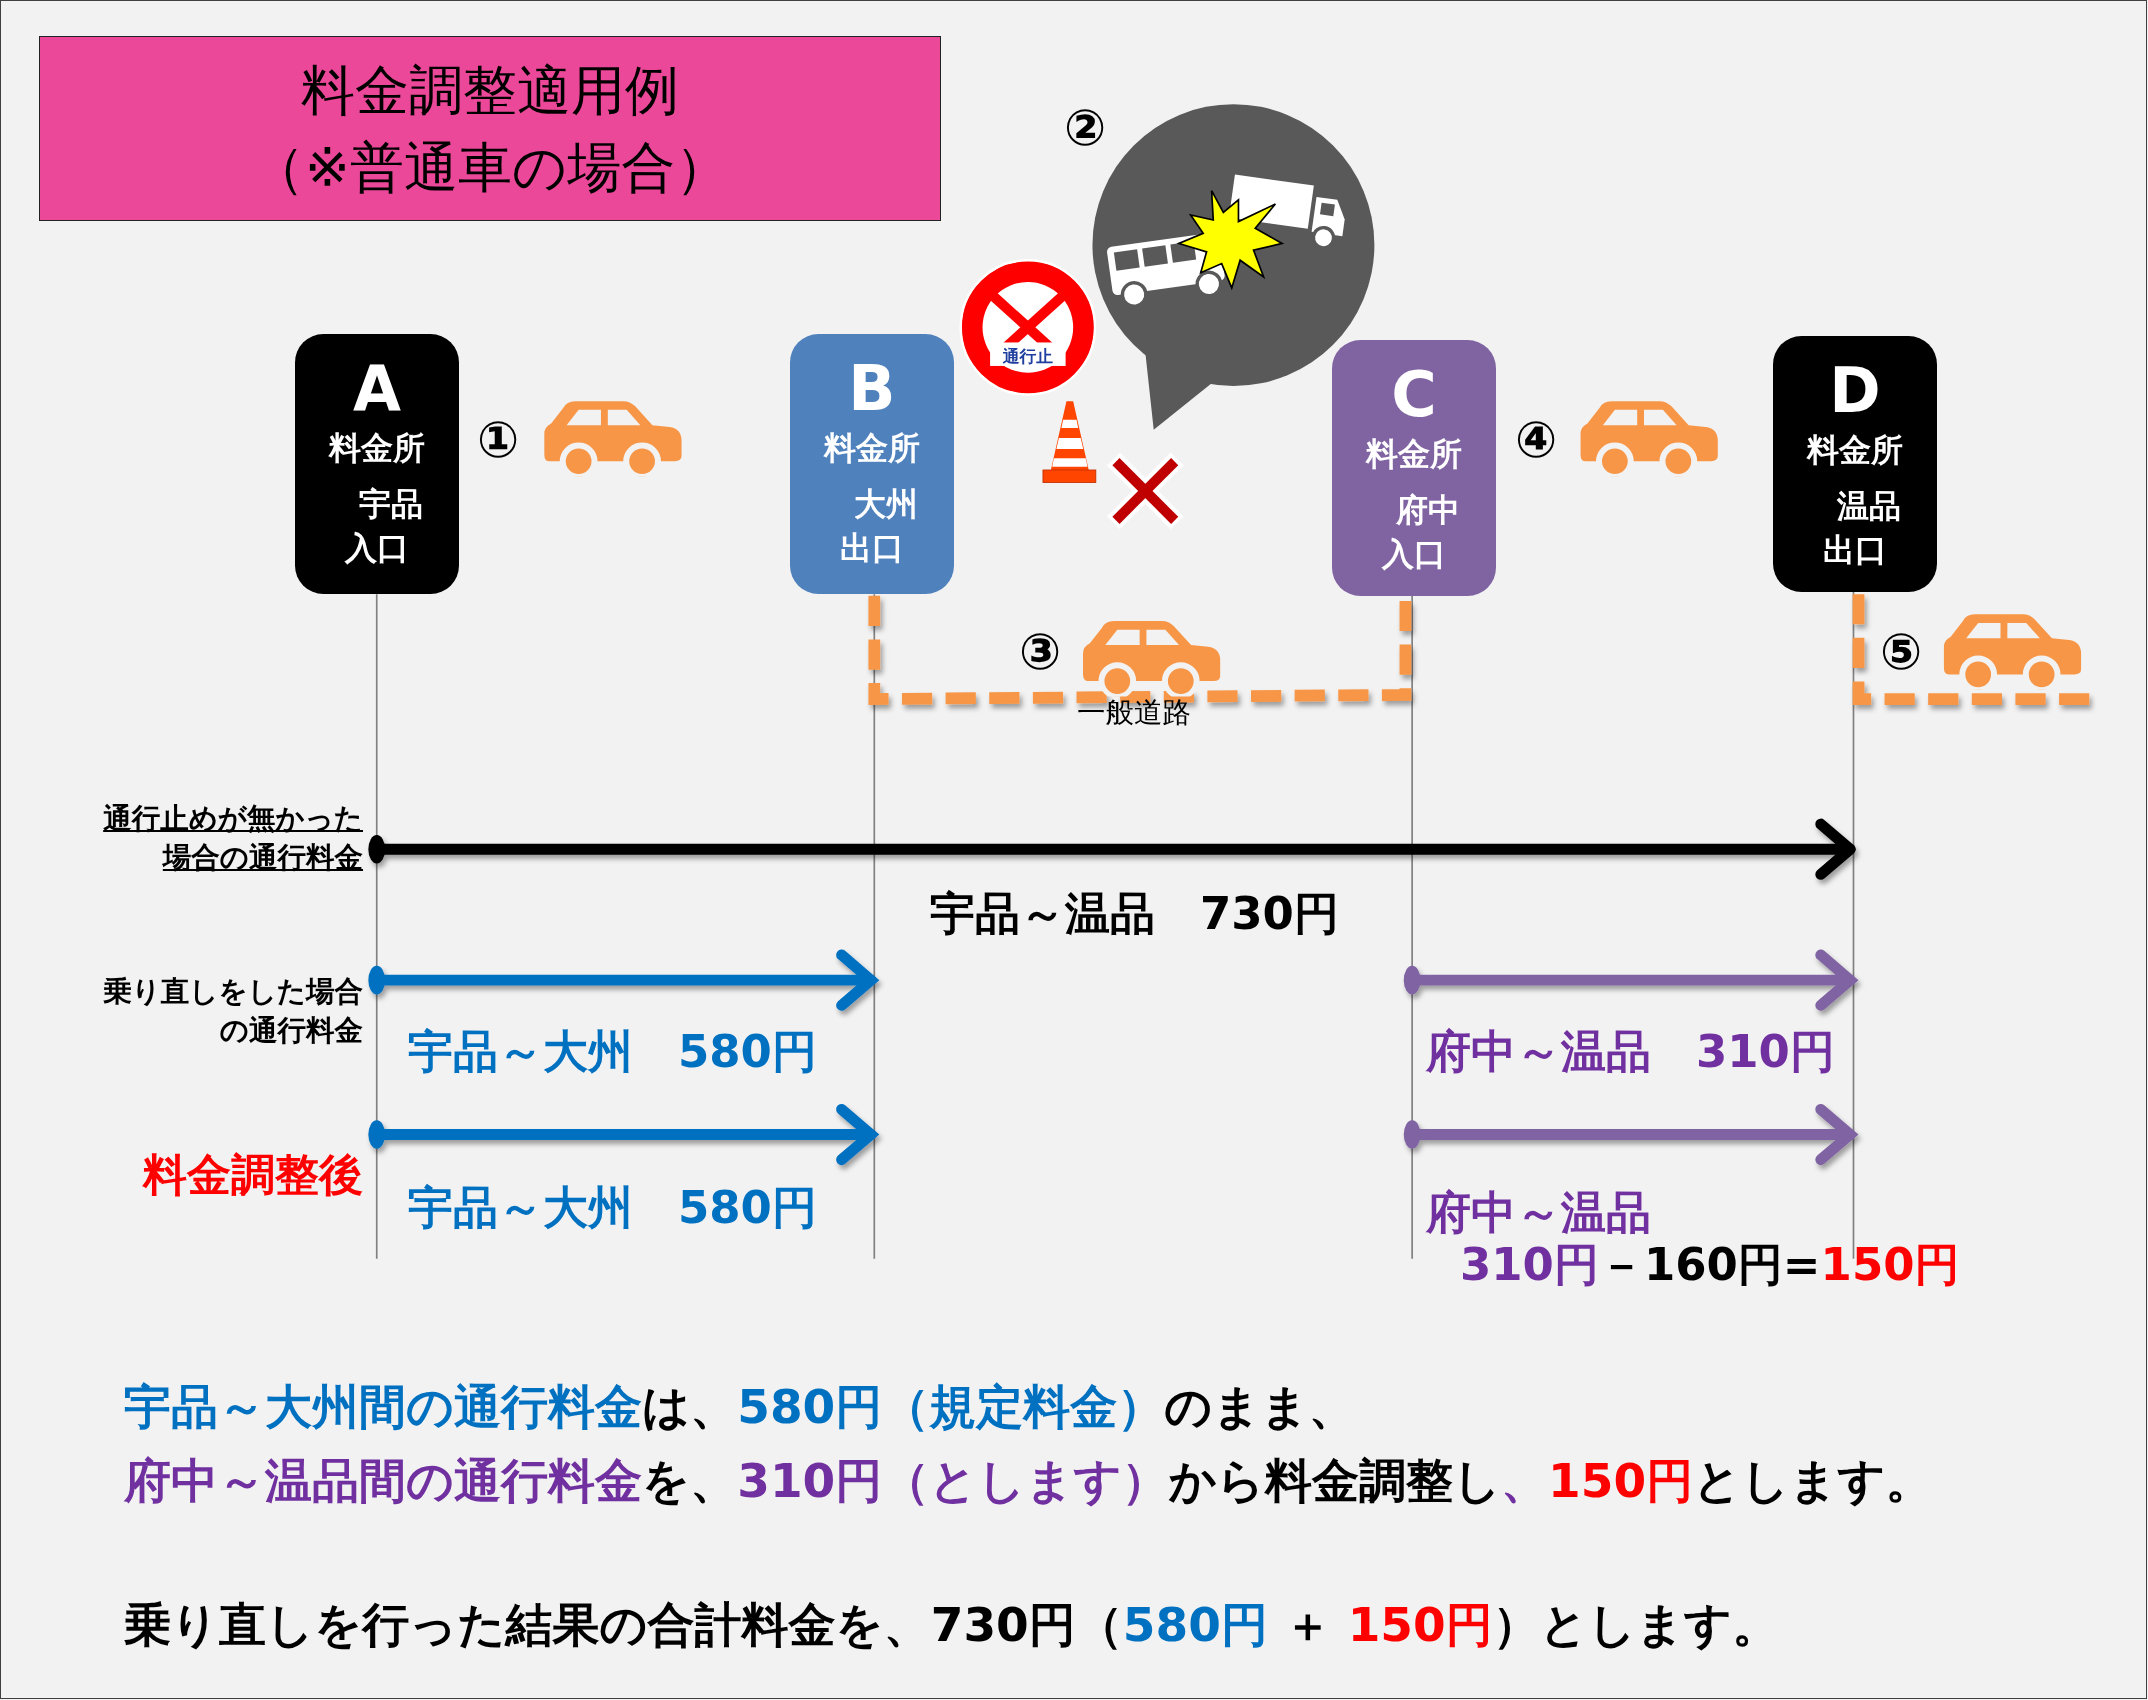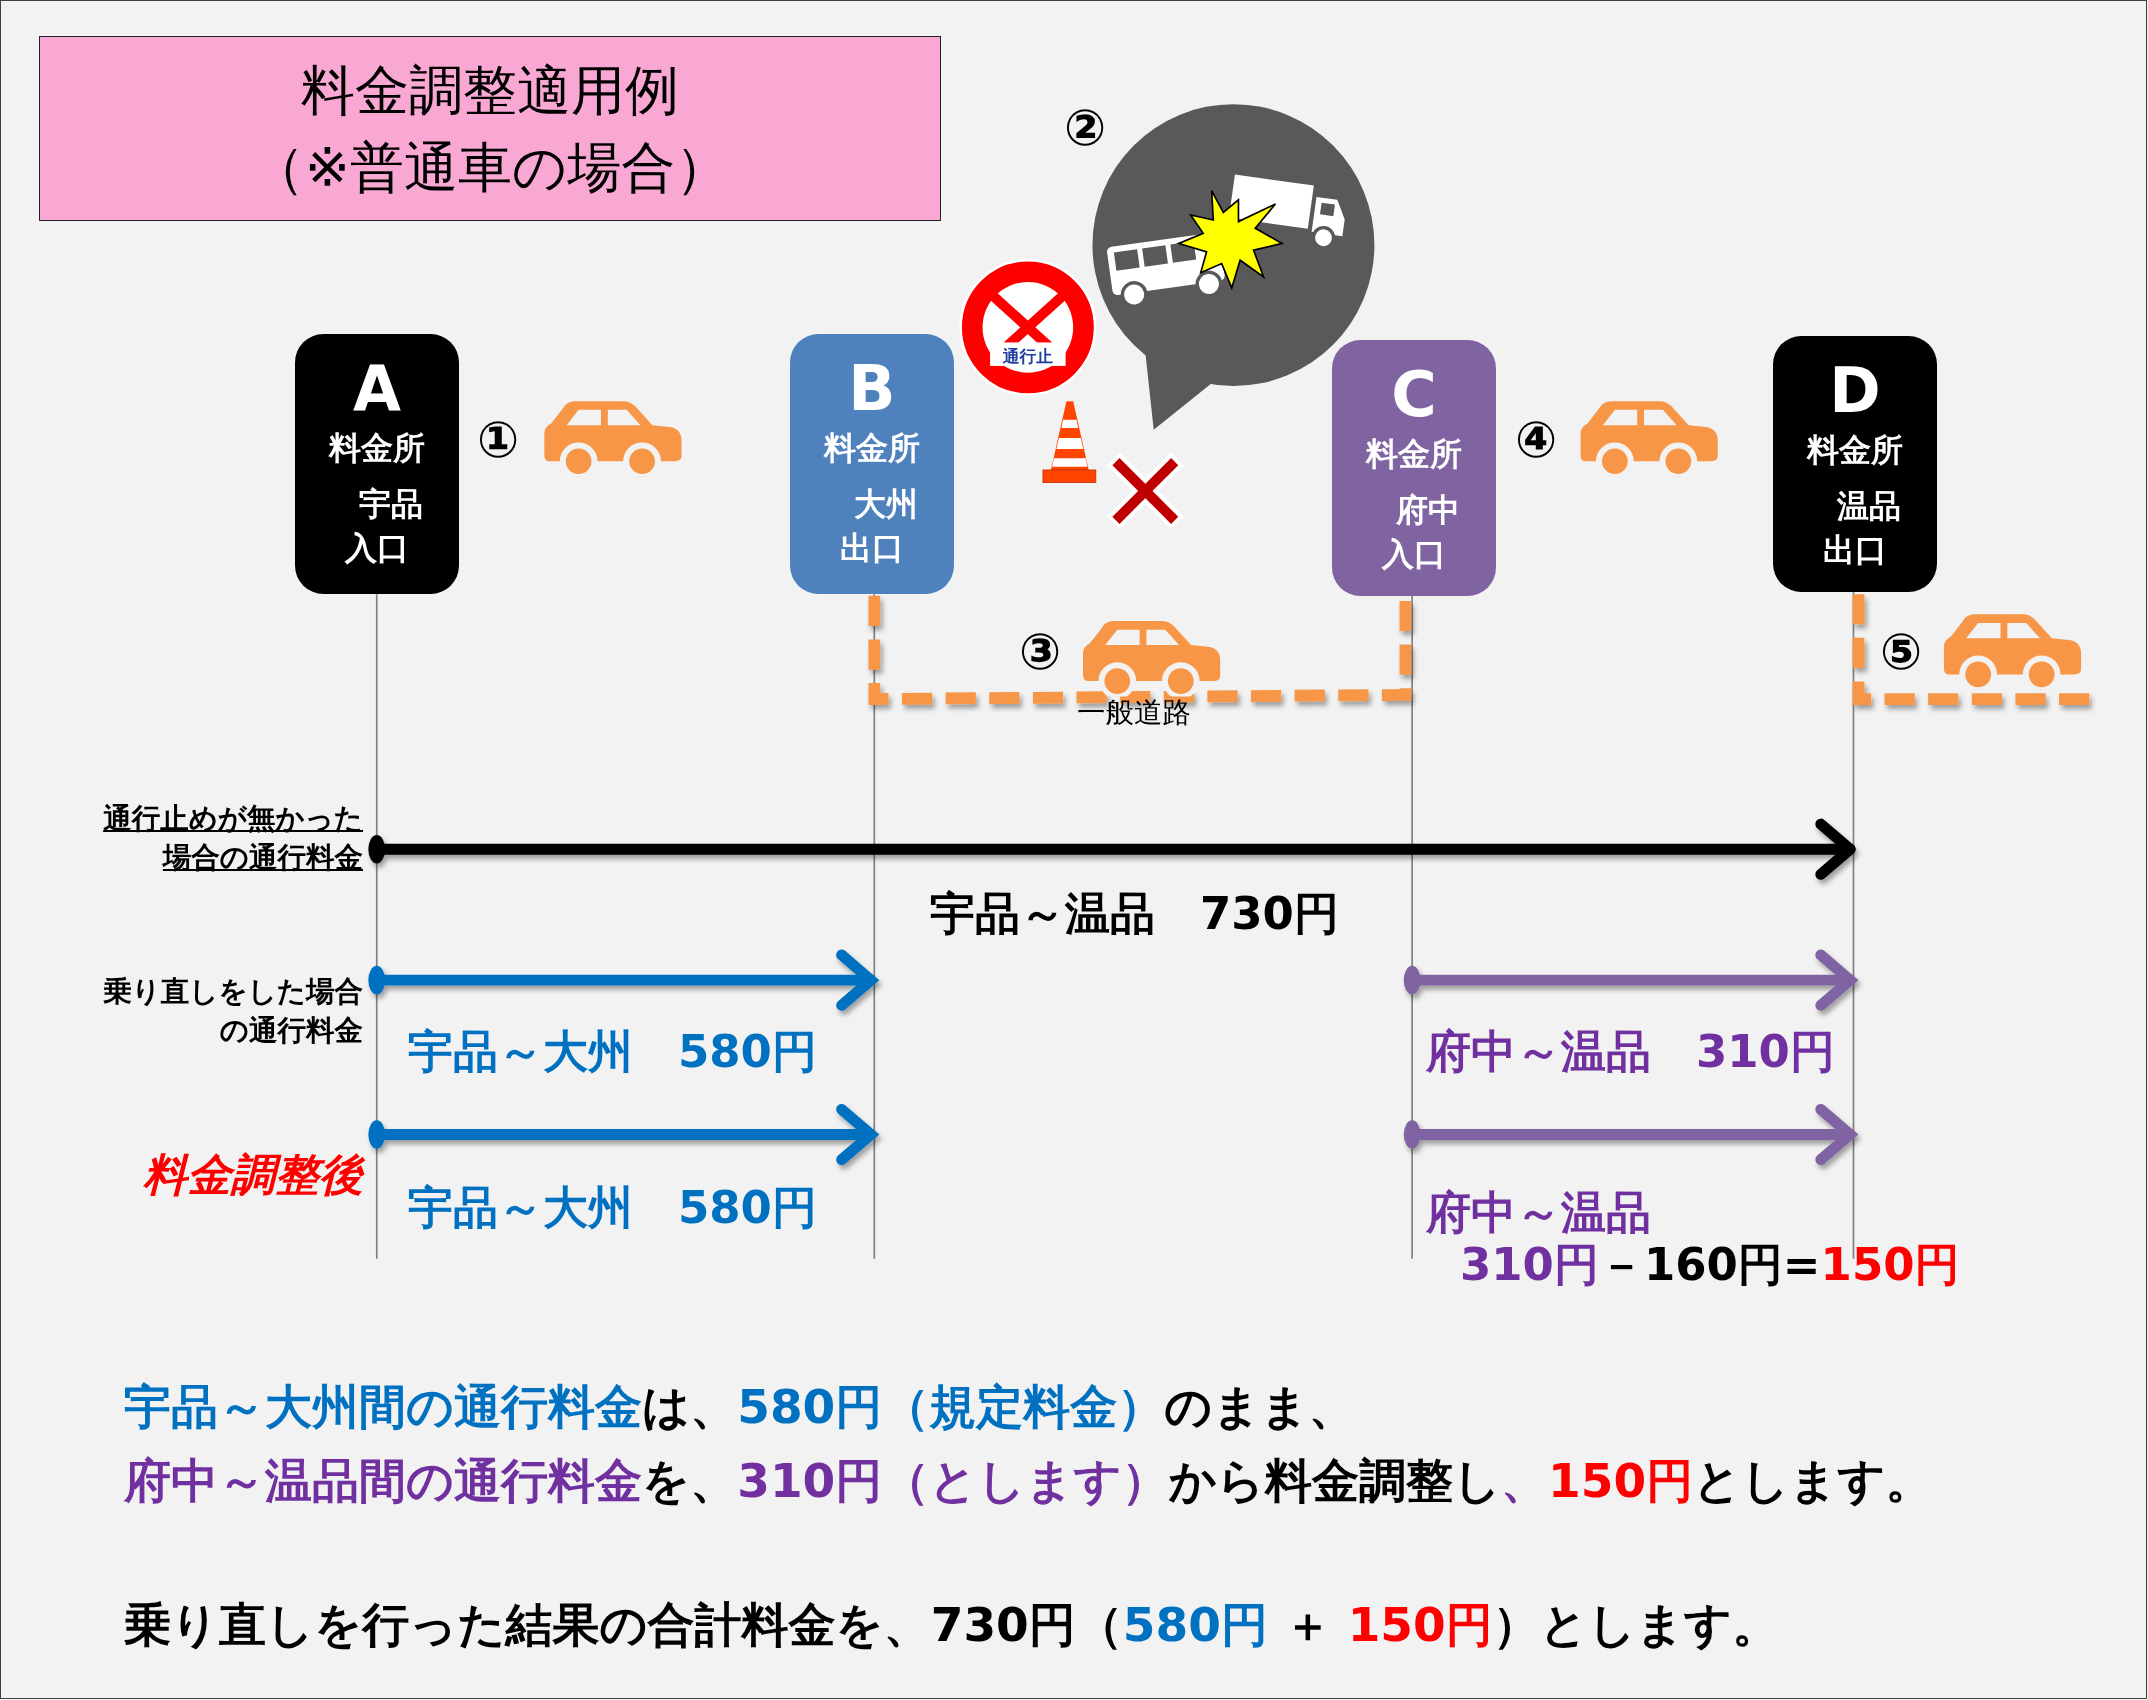--- a/index.html
+++ b/index.html
@@ -2,21 +2,21 @@
 <html style="font-size:13.4px"><head>
 <meta charset="utf-8">
 <style>
   html, body { margin: 0; padding: 0; background: #f2f2f2; }
   body { width: 2148px; height: 1701px; position: relative; overflow: hidden;
          font-family: "DejaVu Sans", "Liberation Sans", sans-serif; }
   .frame { position: absolute; left: 0; top: 0; width: 2145px; height: 1697px;
            border: 1.7px solid #404040; background: #f2f2f2; }
   svg { position: absolute; left: 0; top: 0; }
   .title-box { position: absolute; left: 39px; top: 36px; width: 902px; height: 185px;
-               background: #f9a8d4; border: 1.7px solid #222; box-sizing: border-box;
+               background: #ec4899; border: 1.7px solid #222; box-sizing: border-box;
                display: flex; flex-direction: column; align-items: center; justify-content: center;
                font-size: 54px; line-height: 77px; color: #000; }
   .booth { position: absolute; width: 164px; border-radius: 28.5px; color: #fff;
            text-align: center; box-sizing: border-box; padding-top: 18.5px; }
   .booth .letter { font-size: 62px; font-weight: bold; line-height: 72px; display: block; }
   .booth .kind { font-size: 32px; line-height: 47px; display: block; font-weight: bold; }
   .booth .place { font-size: 32px; line-height: 42px; display: block; margin-top: 11.7px; font-weight: bold; padding-left: 28px; }
   .txt { position: absolute; white-space: nowrap; }
   .rowlabel { position: absolute; text-align: right; font-size: 28.5px; line-height: 39px; color: #000; font-weight: bold; }
   .num { position: absolute; font-size: 50px; font-weight: bold; color: #000; }
@@ -184,21 +184,21 @@
 </svg>
 
 <div class="rowlabel" style="left:34px; width:329px; top:799px;text-decoration:underline;">
   <div>通行止めが無かった</div>
   <div>場合の通行料金</div>
 </div>
 <div class="rowlabel" style="left:34px; width:329px; top:972px;">
   <div>乗り直しをした場合</div>
   <div>の通行料金</div>
 </div>
-<div class="rowlabel red" style="left:34px; width:329px; top:1150px; font-size:44px; line-height:50px; color:#ff0000;font-style:italic;">料金調整後</div>
+<div class="rowlabel red" style="left:34px; width:329px; top:1150px; font-size:44px; line-height:50px; color:#ff0000;">料金調整後</div>
 
 <span class="fare black" style="left:930px; top:884px;">宇品～温品　730円</span>
 <span class="fare blue" style="left:408px; top:1022px;">宇品～大州　580円</span>
 <span class="fare purple" style="left:1426px; top:1022px;">府中～温品　310円</span>
 <span class="fare blue" style="left:408px; top:1178px;">宇品～大州　580円</span>
 <span class="fare purple" style="left:1426px; top:1183px;">府中～温品</span>
 <div class="fare" style="left:1460px; top:1235px;">
   <span class="purple">310円</span><span class="black">－160円=</span><span class="red">150円</span>
 </div>
 

